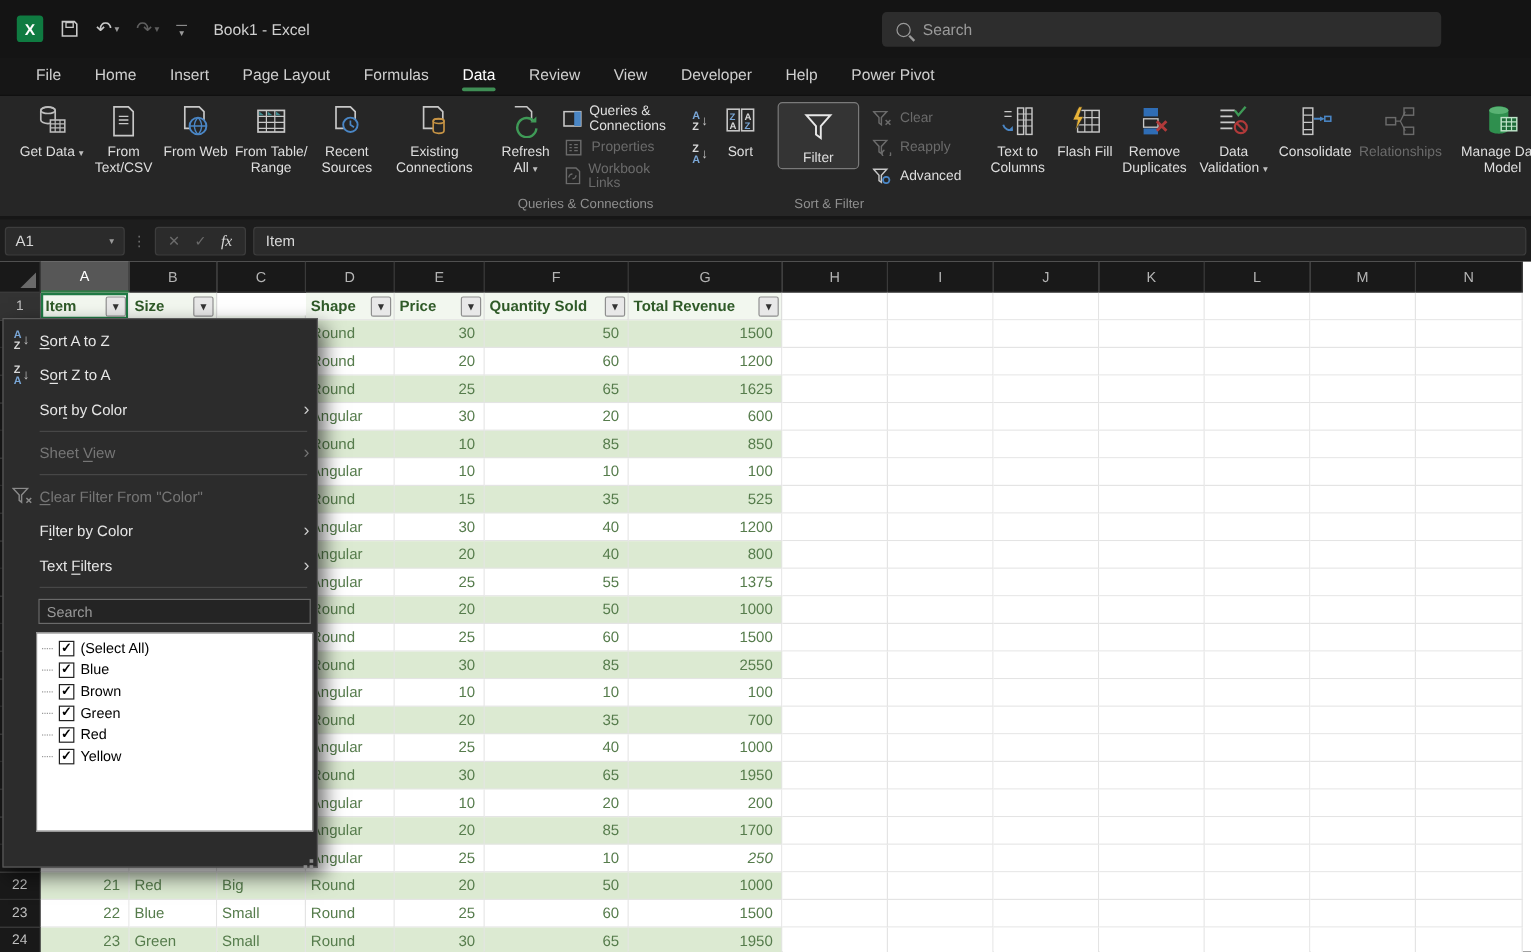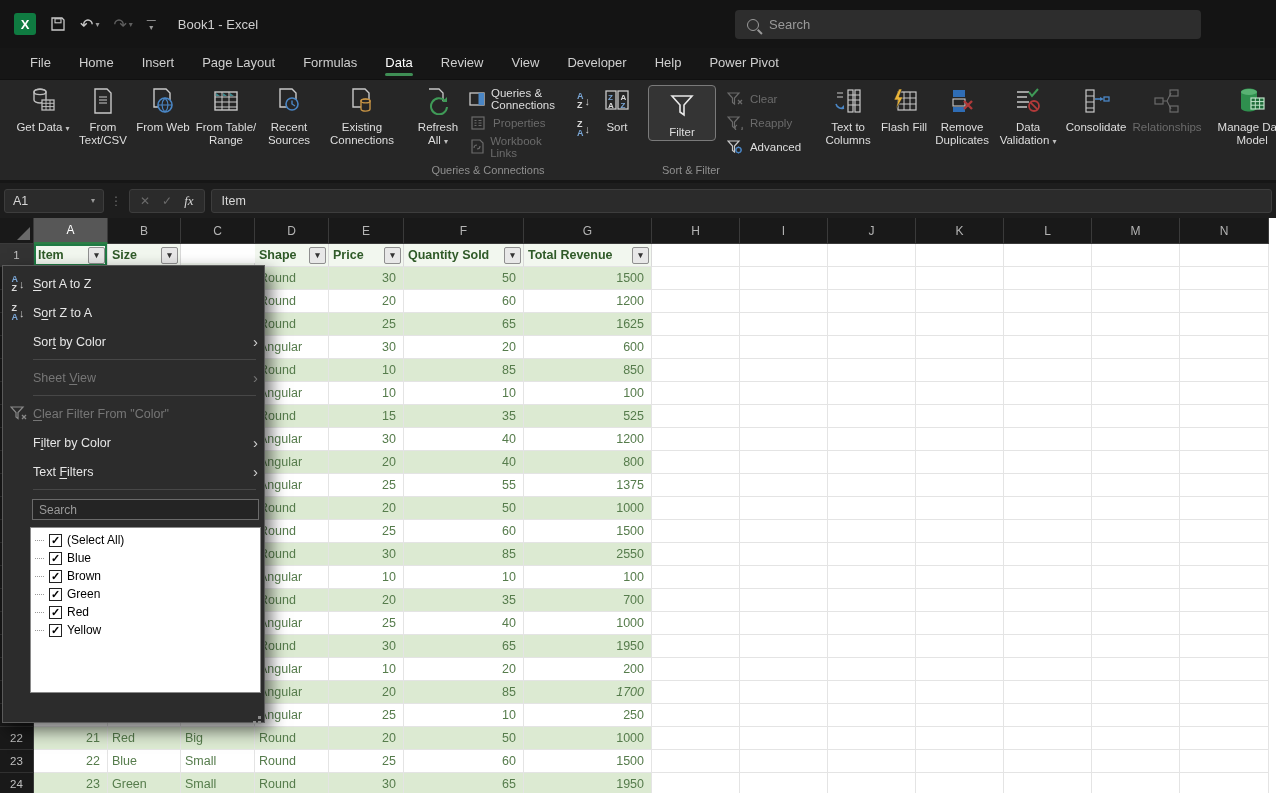--- a/index.html
+++ b/index.html
@@ -827,38 +827,38 @@
       <div class="cell" style="width: 89px;"></div>
     </div>
     <div class="grow">
       <div class="rowh">20</div>
       <div class="cell num band" style="width: 74px;"></div>
       <div class="cell txt band" style="width: 73px;"></div>
       <div class="cell txt band" style="width: 74px;"></div>
       <div class="cell txt band" style="width: 74px;">Angular</div>
       <div class="cell num band" style="width: 75px;">20</div>
       <div class="cell num band" style="width: 120px;">85</div>
-      <div class="cell num band" style="width: 128px; font-style: italic;">1700</div>
+      <div class="cell num band" style="width: 128px;">1700</div>
       <div class="cell" style="width: 88px;"></div>
       <div class="cell" style="width: 88px;"></div>
       <div class="cell" style="width: 88px;"></div>
       <div class="cell" style="width: 88px;"></div>
       <div class="cell" style="width: 88px;"></div>
       <div class="cell" style="width: 88px;"></div>
       <div class="cell" style="width: 89px;"></div>
     </div>
     <div class="grow">
       <div class="rowh">21</div>
       <div class="cell num" style="width: 74px;"></div>
       <div class="cell txt" style="width: 73px;"></div>
       <div class="cell txt" style="width: 74px;"></div>
       <div class="cell txt" style="width: 74px;">Angular</div>
       <div class="cell num" style="width: 75px;">25</div>
       <div class="cell num" style="width: 120px;">10</div>
-      <div class="cell num" style="width: 128px;">250</div>
+      <div class="cell num" style="width: 128px; font-style: italic;">250</div>
       <div class="cell" style="width: 88px;"></div>
       <div class="cell" style="width: 88px;"></div>
       <div class="cell" style="width: 88px;"></div>
       <div class="cell" style="width: 88px;"></div>
       <div class="cell" style="width: 88px;"></div>
       <div class="cell" style="width: 88px;"></div>
       <div class="cell" style="width: 89px;"></div>
     </div>
     <div class="grow">
       <div class="rowh">22</div>

